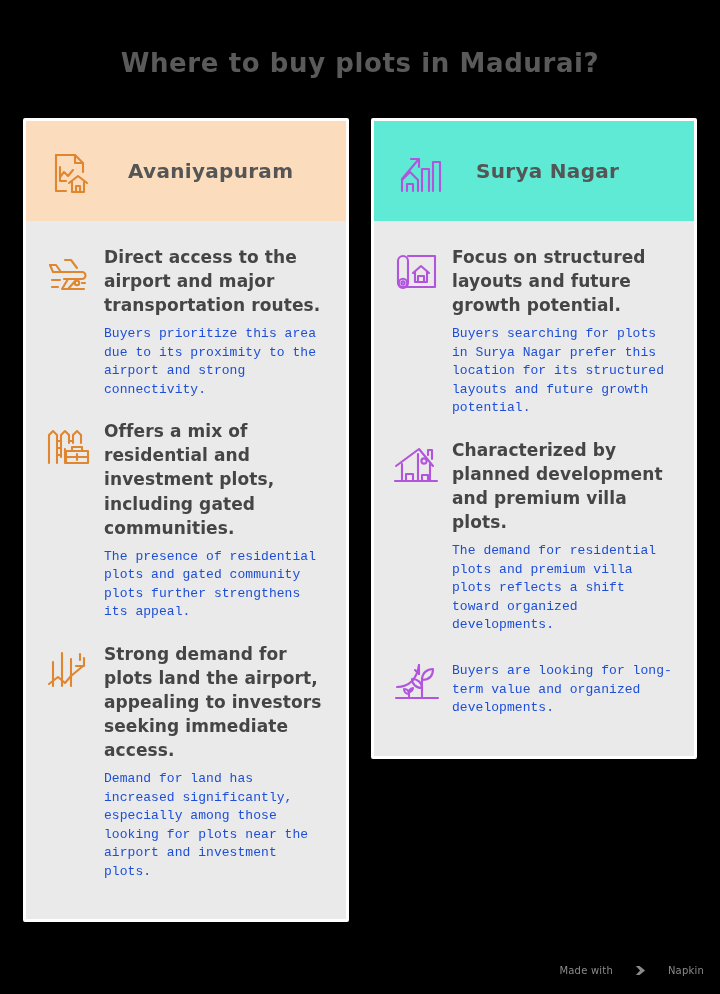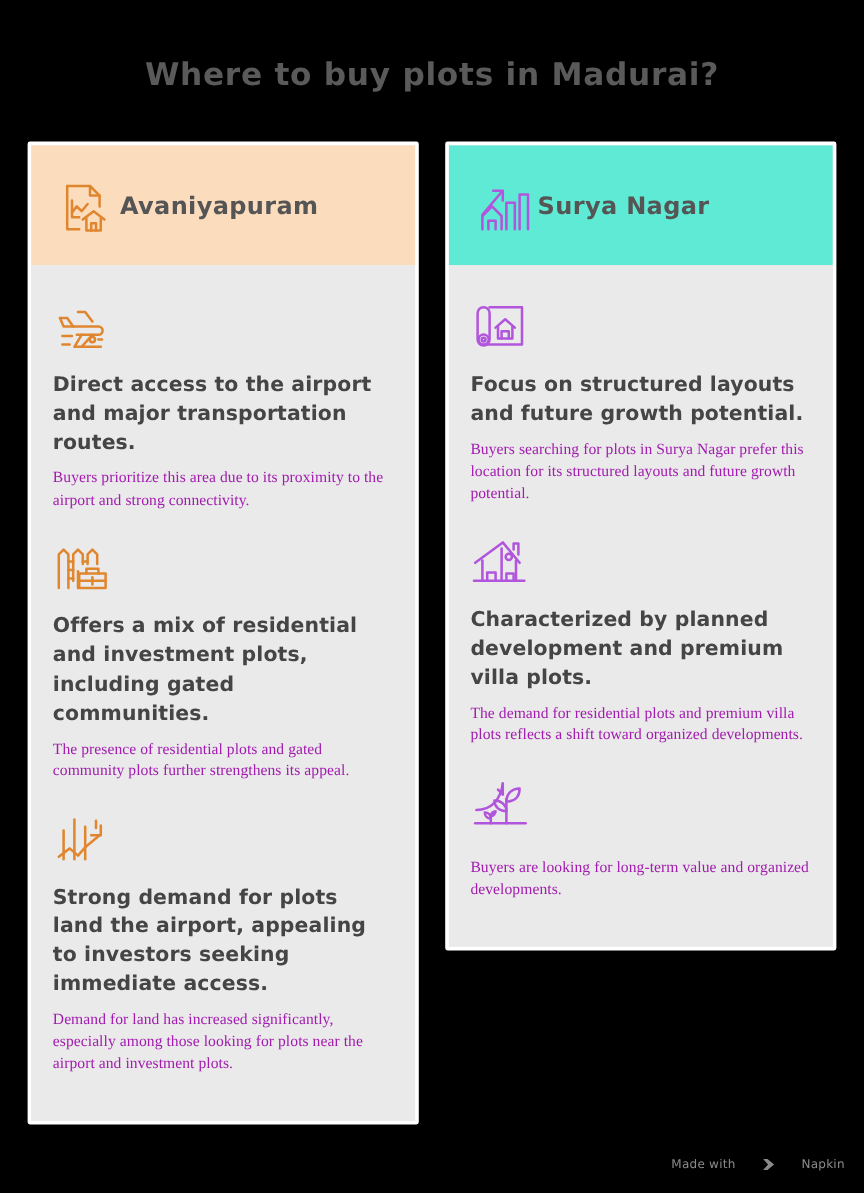--- a/index.html
+++ b/index.html
@@ -49,21 +49,21 @@
     width: 326px;
     background: #eaeaea;
     border: 3px solid #ffffff;
     border-radius: 2px;
     overflow: hidden;
   }
 
   .card-header {
     display: flex;
     align-items: center;
-    gap: 4px;
+    gap: 32px;
     padding: 22px 18px 22px 22px;
     min-height: 100px;
   }
 
   .card-header.peach { background: #fbddbe; }
   .card-header.lilac { background: #5eead4; }
 
   .card-title {
     font-family: "DejaVu Sans", sans-serif;
     font-size: 20px;
@@ -76,21 +76,20 @@
   .card-body {
     padding: 16px 18px 26px 18px;
     background: #eaeaea;
   }
 
   .feature {
     display: flex;
     align-items: flex-start;
     gap: 12px;
     padding: 8px 0 12px 0;
-    flex-direction: column;
   }
 
   .feature-icon {
     flex: 0 0 48px;
     width: 48px;
     height: 48px;
     margin-top: 4px;
   }
 
   .feature-icon svg { display: block; width: 48px; height: 48px; }
@@ -101,24 +100,24 @@
     font-family: "DejaVu Sans", sans-serif;
     font-size: 17px;
     font-weight: bold;
     line-height: 1.42;
     color: #454545;
     letter-spacing: 0.1px;
   }
 
   .feature-desc {
     margin-top: 8px;
-    font-family: Liberation Serif, serif;
+    font-family: Liberation Mono, monospace;
     font-size: 13px;
     line-height: 1.42;
-    color: #a21caf;
+    color: #1d4ed8;
     letter-spacing: 0.05px;
   }
 
   
   .watermark {
     position: absolute;
     right: 16px;
     bottom: 18px;
     display: flex;
     align-items: center;

